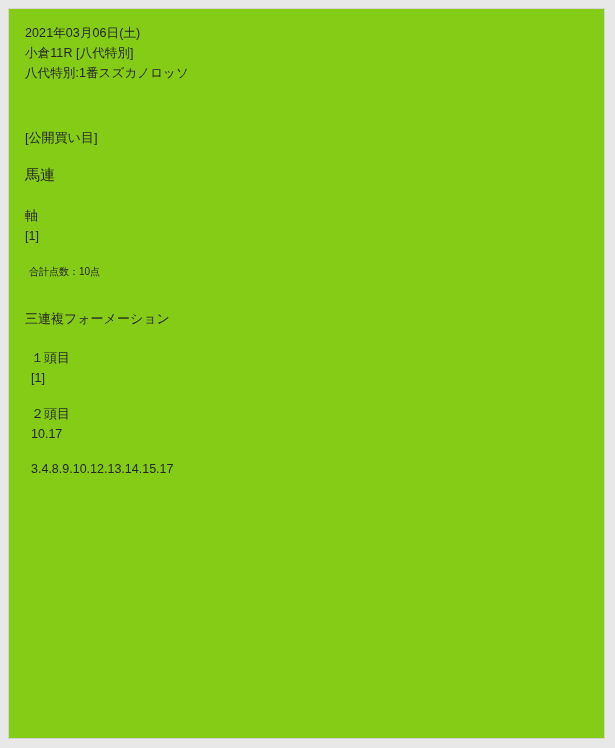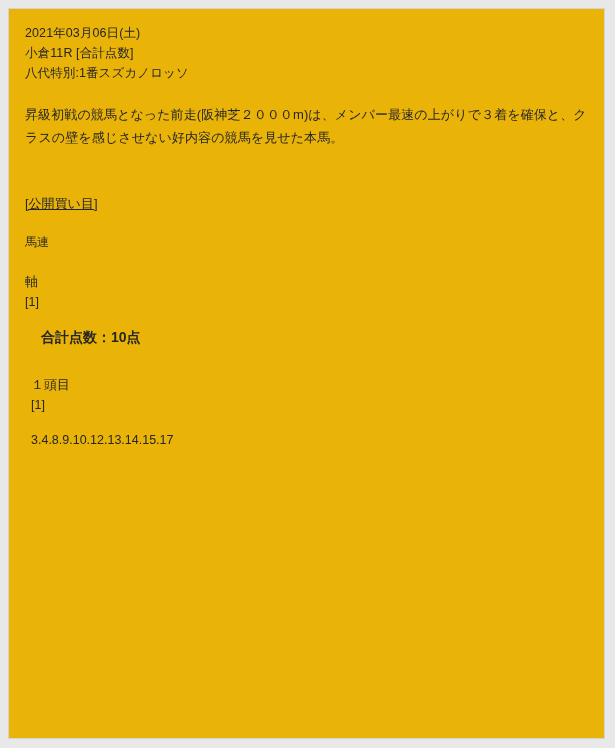--- a/index.html
+++ b/index.html
@@ -13,21 +13,21 @@
     font-family: "Liberation Sans", "DejaVu Sans", sans-serif;
     color: #262626;
     overflow: hidden;
   }
   .page {
     position: absolute;
     left: 8px;
     top: 8px;
     width: 597px;
     height: 731px;
-    background: #eab308;
+    background: #84cc16;
     border: 1px solid #d4d4d4;
     box-sizing: border-box;
     overflow: hidden;
   }
   .content {
     padding: 14px 16px 0 16px;
   }
   .meta-line {
     font-size: 12.5px;
     line-height: 20px;
@@ -43,88 +43,91 @@
     margin: 0 0 20px 0;
     letter-spacing: 0.1px;
   }
   .spacer-lg {
     height: 24px;
   }
   .section-head {
     font-size: 13px;
     line-height: 21px;
     margin: 0 0 18px 0;
-    text-decoration: underline;
   }
   .bet-type {
-    font-size: 12px;
+    font-size: 15px;
     line-height: 21px;
     margin: 0 0 18px 0;
+    font-family: Liberation Mono, monospace;
   }
   .label {
     font-size: 13px;
     line-height: 21px;
     margin: 0;
   }
   .value {
     font-size: 12.5px;
     line-height: 21px;
     margin: 0 0 14px 0;
   }
   .group {
     margin-bottom: 0;
   }
   .indent {
     padding-left: 6px;
   }
   .total {
-    font-size: 14px;
+    font-size: 10px;
     line-height: 21px;
-    margin: 4px 0 26px 16px;
-    font-weight: bold;
+    margin: 4px 0 26px 4px;
   }
   .formation-title {
     font-size: 13px;
     line-height: 21px;
     margin: 0 0 18px 0;
   }
 </style>
 </head>
 <body>
 
 <div class="page">
   <div class="content">
 
     <div class="meta-block">
       <div class="meta-line">2021年03月06日(土)</div>
-      <div class="meta-line">小倉11R [合計点数]</div>
+      <div class="meta-line">小倉11R [八代特別]</div>
       <div class="meta-line">八代特別:1番スズカノロッソ</div>
     </div>
 
-    <p class="para">昇級初戦の競馬となった前走(阪神芝２０００m)は、メンバー最速の上がりで３着を確保と、クラスの壁を感じさせない好内容の競馬を見せた本馬。</p>
 
     <div class="spacer-lg"></div>
 
     <div class="section-head">[公開買い目]</div>
 
     <div class="bet-type">馬連</div>
 
     <div class="group">
       <div class="label">軸</div>
       <div class="value">[1]</div>
     </div>
 
 
     <div class="total">合計点数：10点</div>
 
+    <div class="formation-title">三連複フォーメーション</div>
 
     <div class="group indent">
       <div class="label">１頭目</div>
       <div class="value">[1]</div>
     </div>
 
+    <div class="group indent">
+      <div class="label">２頭目</div>
+      <div class="value">10.17</div>
+    </div>
 
     <div class="group indent">
       <div class="value">3.4.8.9.10.12.13.14.15.17</div>
     </div>
 
   </div>
 </div>
 
 </body></html>

